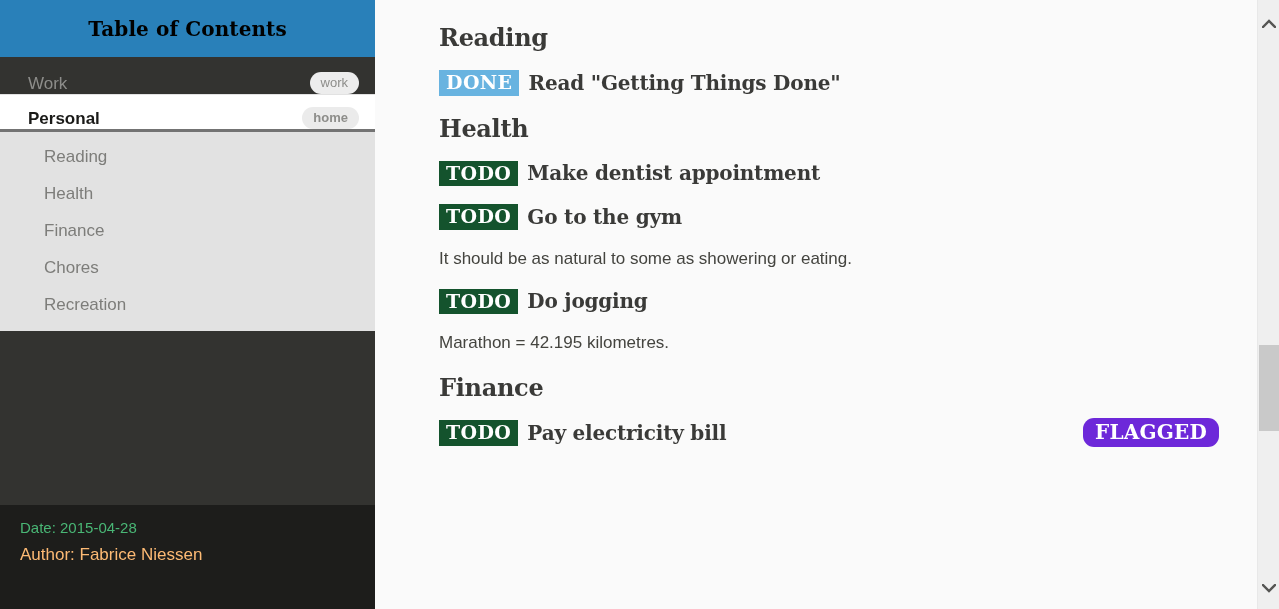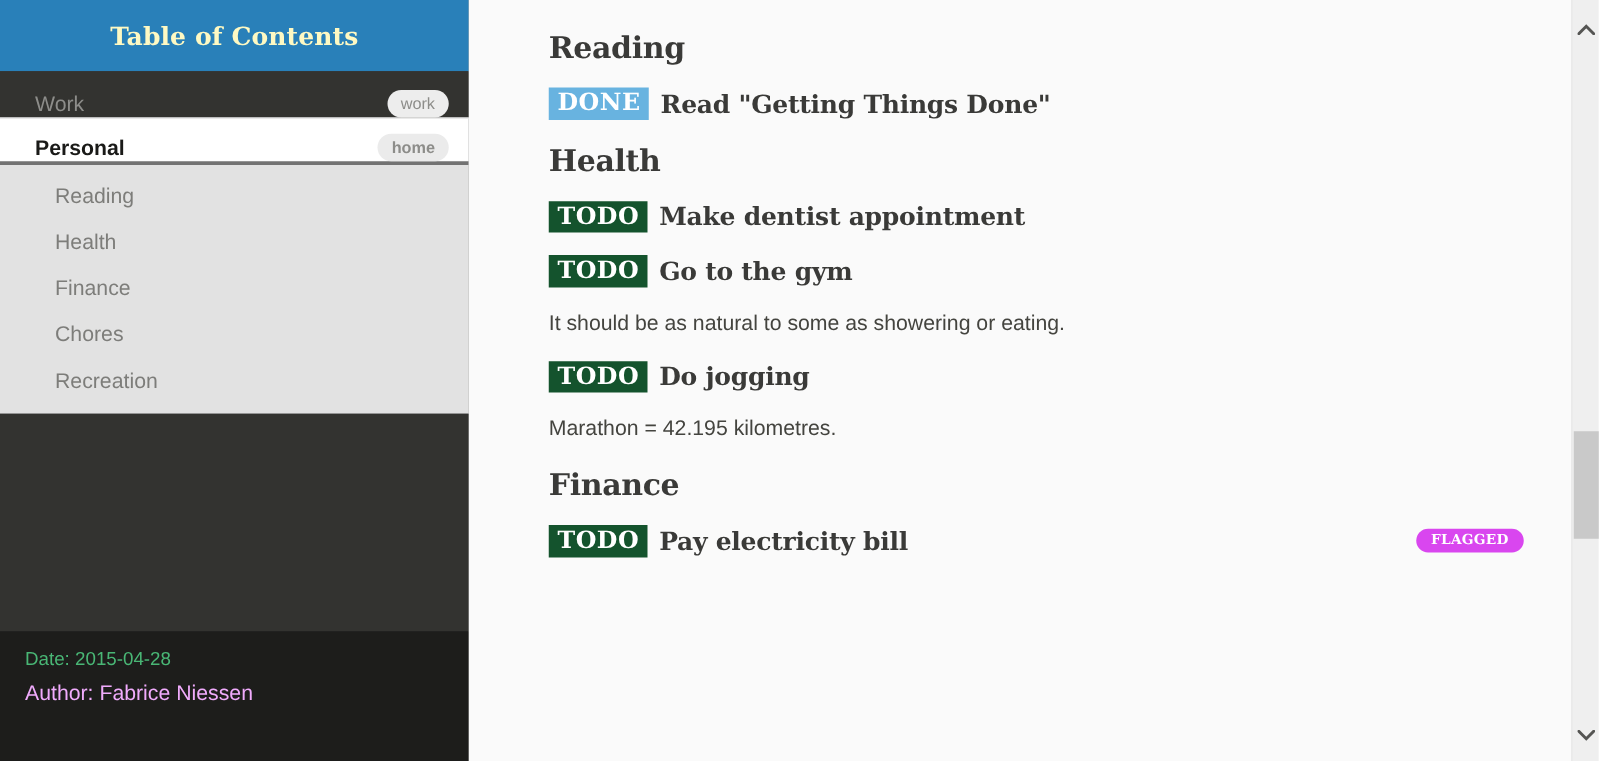--- a/index.html
+++ b/index.html
@@ -26,21 +26,21 @@
     background: #333330;
     flex: 0 0 375px;
     position: relative;
     display: flex;
     flex-direction: column;
   }
 
   #toc-header {
     height: 57px;
     background: #2980b9;
-    color: #fef9c3;
+    color: #000000;
     font-family: "DejaVu Serif", serif;
     font-weight: bold;
     font-size: 20px;
     display: flex;
     align-items: center;
     justify-content: center;
     letter-spacing: 0.1px;
   }
 
   .toc-top-item {
@@ -94,21 +94,21 @@
     background: #1d1d1b;
     padding: 14px 20px 18px 20px;
     height: 104px;
   }
   #doc-date {
     color: #49b675;
     font-size: 15px;
     margin-bottom: 9px;
   }
   #doc-author {
-    color: #f0abfc;
+    color: #fdba74;
     font-size: 17px;
   }
 
   
   #content-area {
     flex: 1 1 auto;
     background: #fafafa;
     position: relative;
     overflow: hidden;
   }
@@ -148,25 +148,25 @@
     font-family: "DejaVu Serif", serif;
     font-weight: bold;
     font-size: 20px;
     color: #3a3a38;
     letter-spacing: -0.2px;
   }
 
   .flag-badge {
     position: absolute;
     right: 0;
-    background: #d946ef;
+    background: #6d28d9;
     color: #ffffff;
     font-family: "DejaVu Serif", serif;
     font-weight: bold;
-    font-size: 11px;
+    font-size: 20px;
     border-radius: 11px;
     padding: 3px 12px 4px;
     letter-spacing: 0.2px;
     line-height: 1.1;
   }
 
   .doc-para {
     font-size: 17px;
     color: #44443f;
     margin: 19px 0 20px 0;

